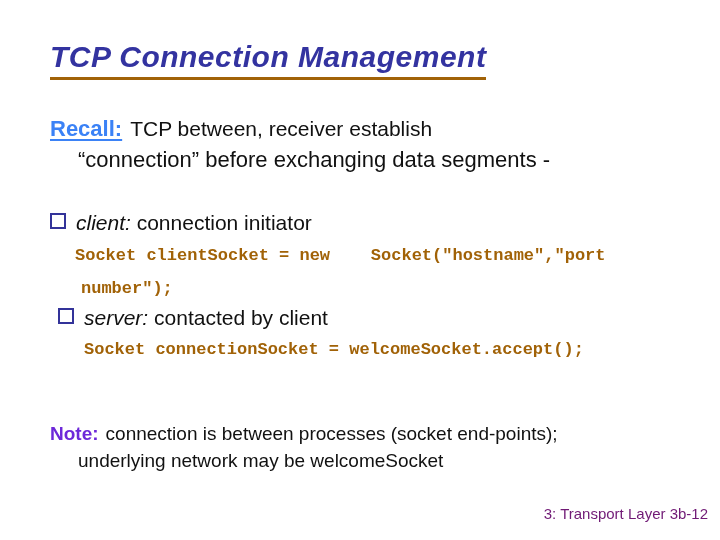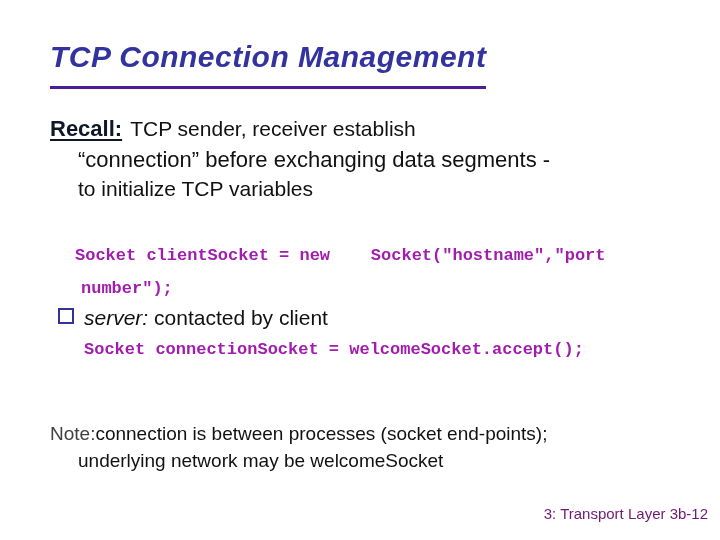--- a/index.html
+++ b/index.html
@@ -19,34 +19,34 @@
   
   .title {
     position: absolute;
     left: 50px;
     top: 40px;
     margin: 0;
     font-size: 30px;
     font-weight: bold;
     font-style: italic;
     color: #3333A0;
-    border-bottom: 3px solid #4c1d95;
-    padding-bottom: 12px;
+    border-bottom: 3px solid #a16207;
+    padding-bottom: 3px;
     letter-spacing: 0.5px;
   }
   
   .recall-line1 {
     position: absolute;
     left: 50px;
     top: 116px;
     font-size: 21px;
     white-space: nowrap;
   }
   .red-label {
-    color: #0f172a;
+    color: #3b82f6;
     font-weight: bold;
     font-size: 22px;
     text-decoration: underline;
     text-decoration-thickness: 2px;
     text-underline-offset: 3px;
     margin-right: 8px;
   }
   .recall-line2 {
     position: absolute;
     left: 78px;
@@ -80,37 +80,38 @@
     font-style: italic;
   }
   .bullet1 { top: 211px; }
   .bullet2 { top: 306px; padding-left: 8px; }
   
   .code {
     position: absolute;
     font-family: "Liberation Mono", "DejaVu Sans Mono", monospace;
     font-weight: bold;
     font-size: 17px;
-    color: #a21caf;
+    color: #a16207;
     white-space: pre;
   }
   .code1a { left: 75px; top: 246px; }
   .code1b { left: 81px; top: 279px; }
   .code2  { left: 84px; top: 340px; }
   
   .note-line1 {
     position: absolute;
     left: 50px;
     top: 423px;
     font-size: 19px;
     white-space: nowrap;
   }
   .note-line1 .note-label {
-    color: #404040;
-    font-weight: normal;
+    color: #6d28d9;
+    font-weight: bold;
+    margin-right: 7px;
   }
   .note-line2 {
     position: absolute;
     left: 78px;
     top: 450px;
     font-size: 19px;
     white-space: nowrap;
   }
   
   .footer {
@@ -123,25 +124,27 @@
   }
 </style>
 </head>
 <body>
 
 <div class="slide">
 
   <h1 class="title">TCP Connection Management</h1>
 
   <div class="recall-line1">
-    <span class="red-label">Recall:</span><span>TCP sender, receiver establish</span>
+    <span class="red-label">Recall:</span><span>TCP between, receiver establish</span>
   </div>
   <div class="recall-line2">“connection” before exchanging data segments -</div>
-  <div class="recall-line3">to initialize TCP variables</div>
 
+  <div class="bullet-row bullet1">
+    <span class="sq"></span><span class="bullet-term">client:</span><span> connection initiator</span>
+  </div>
   <div class="code code1a">Socket clientSocket = new    Socket("hostname","port</div>
   <div class="code code1b">number");</div>
 
   <div class="bullet-row bullet2">
     <span class="sq"></span><span class="bullet-term">server:</span><span> contacted by client</span>
   </div>
   <div class="code code2">Socket connectionSocket = welcomeSocket.accept();</div>
 
   <div class="note-line1">
     <span class="note-label">Note:</span><span>connection is between processes (socket end-points);</span>

